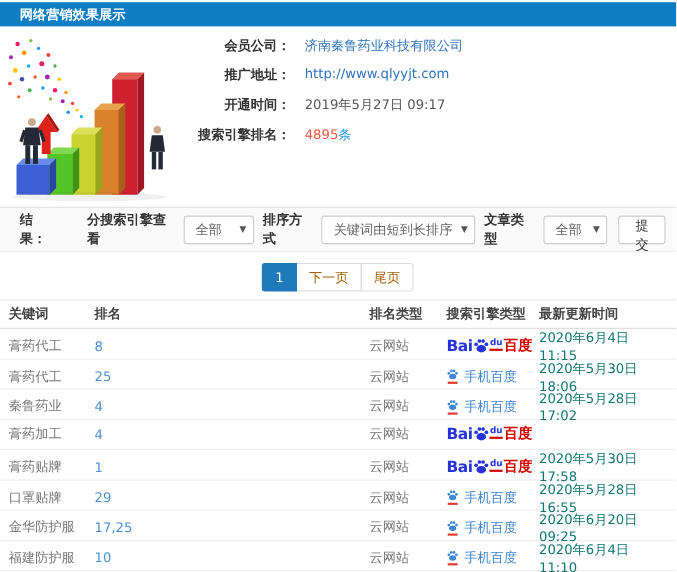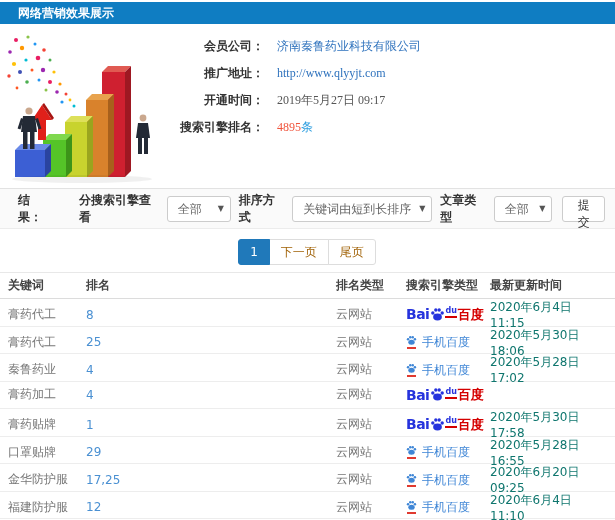--- a/index.html
+++ b/index.html
@@ -11,21 +11,21 @@
   }
   
   .topbar {
     position:absolute; left:0; top:2px; width:615px; height:22px;
     background:#0f7dc2; color:#fff; font-size:12px; font-weight:bold;
     line-height:22px; padding-left:18px;
   }
   
   .illustration { position:absolute; left:2px; top:32px; width:172px; height:152px; }
   .info-fields { position:absolute; left:168px; top:33px; }
-  .field-row { display:flex; align-items:center; height:27px;font-family:Liberation Serif, serif; }
+  .field-row { display:flex; align-items:flex-start; height:27px; }
   .flabel { display:inline-block; width:96px; text-align:right; color:#333; font-weight:bold; }
   .fvalue { margin-left:13px; }
   .fvalue.link { color:#2e72bd; text-decoration:none; cursor:pointer; }
   .fvalue.plain { color:#555; }
   .hl { color:#f0543c; }
   .unit { color:#2f9fe0; }
   
   .filter-band {
     position:absolute; left:0; top:188px; width:615px; height:41px;
     background:#fafafa; border-top:1px solid #e2e2e2; border-bottom:1px solid #ececec;
@@ -360,21 +360,21 @@
                   <circle cx="19.5" cy="9.5" r="2.7"></circle>
                 </svg>
                 <span class="mb-bar"></span>
               </span>
               <span class="mb-text">手机百度</span>
             </span></span>
           <span class="td c-time">2020年6月20日 09:25</span>
         </div>
         <div class="trow">
           <span class="td c-kw">福建防护服</span>
-          <a class="td c-rank">12</a>
+          <a class="td c-rank">10</a>
           <span class="td c-type">云网站</span>
           <span class="td c-engine"><span class="mb-logo">
               <span class="mb-paw">
                 <svg width="11" height="11" viewBox="0 0 24 24" fill="#3f86d6">
                   <ellipse cx="12" cy="16" rx="7" ry="5.5"></ellipse>
                   <circle cx="4.5" cy="9.5" r="2.7"></circle>
                   <circle cx="9.3" cy="4.8" r="2.7"></circle>
                   <circle cx="14.7" cy="4.8" r="2.7"></circle>
                   <circle cx="19.5" cy="9.5" r="2.7"></circle>
                 </svg>

